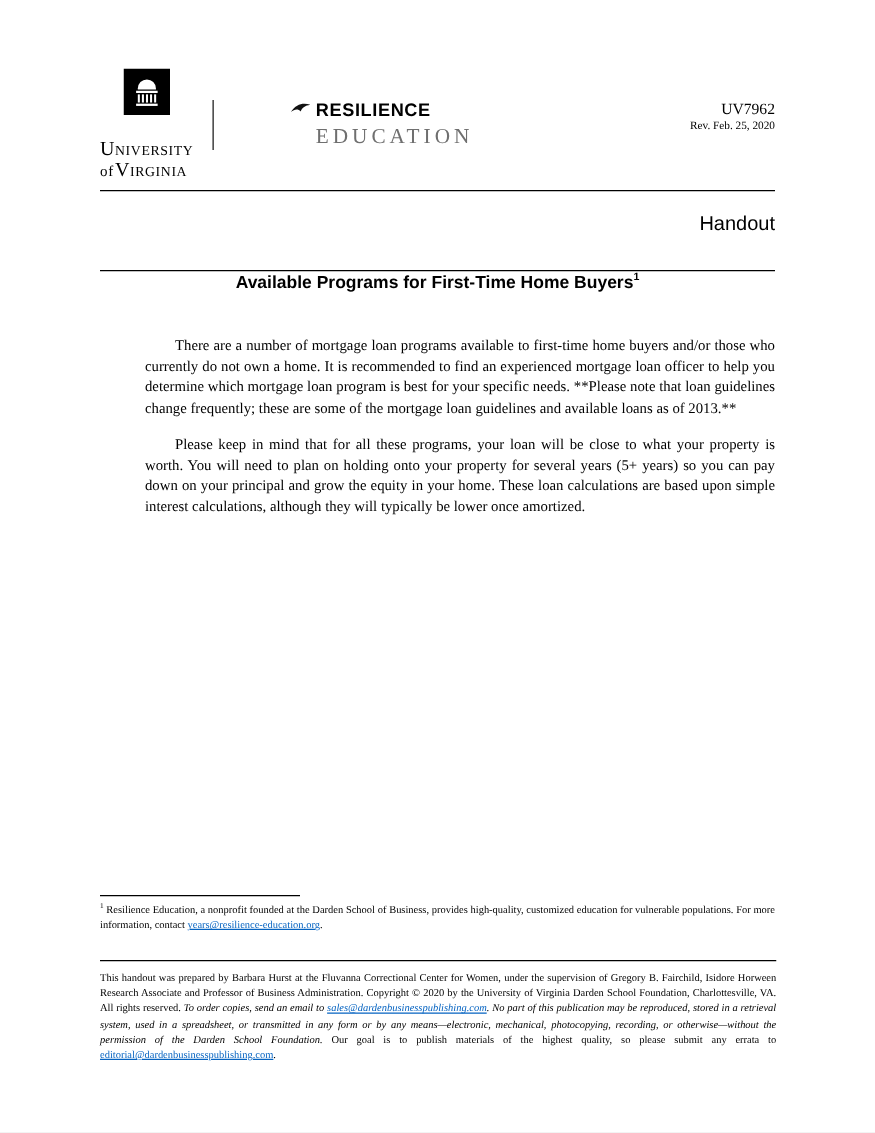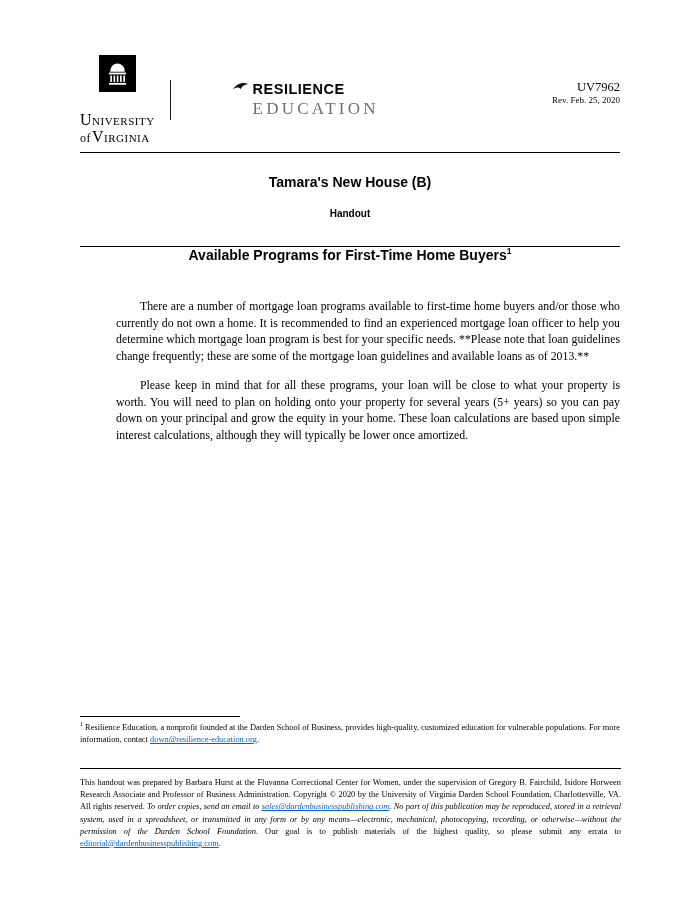--- a/index.html
+++ b/index.html
@@ -40,22 +40,22 @@
 
   .doc-meta { margin-left:auto; text-align:right; align-self:flex-start; padding-top:2px; }
   .doc-code { font-size:12.5px; }
   .doc-rev  { font-size:9px; margin-top:0;text-align:right; }
 
   
   .main { position:absolute; top:152px; left:80px; right:80px; }
   .rule { border:0; border-top:1.2px solid #000; height:0; }
   .doc-title { text-align:center; font-family:"Liberation Sans", sans-serif;
                font-weight:bold; font-size:14px; margin-top:21px; }
-  .doc-subtitle { text-align:center; font-family:"Liberation Sans", sans-serif;
-                  font-weight:bold; font-size:10px; margin-top:18px; }
+  .doc-subtitle { text-align:right; font-family:"Liberation Sans", sans-serif;
+                  font-weight:normal; font-size:16px; margin-top:18px; }
   .rule-2 { margin-top:27px; }
   .section-heading { text-align:center; font-family:"Liberation Sans", sans-serif;
                      font-weight:bold; font-size:14px; }
   .section-heading sup { font-size:8.5px; vertical-align:super; line-height:0; }
   .body-para { font-size:11.8px; line-height:1.4; text-align:justify;
                text-indent:24px; margin-top:13px;margin-left:36px; }
   .body-para.first { margin-top:35px; }
 
   
   .footnote-block { position:absolute; top:716px; left:80px; right:80px; }
@@ -114,34 +114,33 @@
 
     <div class="doc-meta">
       <div class="doc-code">UV7962</div>
       <div class="doc-rev">Rev. Feb. 25, 2020</div>
     </div>
   </header>
 
   <main class="main">
     <hr class="rule rule-1">
 
-    <h1 class="doc-title">Tamara's New House (B)</h1>
     <h2 class="doc-subtitle">Handout</h2>
 
     <hr class="rule rule-2">
 
     <h3 class="section-heading"><span>Available Programs for First-Time Home Buyers</span><sup>1</sup></h3>
 
     <p class="body-para first">There are a number of mortgage loan programs available to first-time home buyers and/or those who currently do not own a home. It is recommended to find an experienced mortgage loan officer to help you determine which mortgage loan program is best for your specific needs. **Please note that loan guidelines change frequently; these are some of the mortgage loan guidelines and available loans as of 2013.**</p>
     <p class="body-para">Please keep in mind that for all these programs, your loan will be close to what your property is worth. You will need to plan on holding onto your property for several years (5+ years) so you can pay down on your principal and grow the equity in your home. These loan calculations are based upon simple interest calculations, although they will typically be lower once amortized.</p>
   </main>
 
   <section class="footnote-block">
     <hr class="footnote-rule">
-    <p class="footnote-text"><sup>1</sup><span> Resilience Education, a nonprofit founded at the Darden School of Business, provides high-quality, customized education for vulnerable populations. For more information, contact </span><a class="link">down@resilience-education.org</a><span>.</span></p>
+    <p class="footnote-text"><sup>1</sup><span> Resilience Education, a nonprofit founded at the Darden School of Business, provides high-quality, customized education for vulnerable populations. For more information, contact </span><a class="link">years@resilience-education.org</a><span>.</span></p>
   </section>
 
   <footer class="footer-block">
     <hr class="footer-rule">
     <p class="footer-text"><span>This handout was prepared by Barbara Hurst at the Fluvanna Correctional Center for Women, under the supervision of Gregory B. Fairchild, Isidore Horween Research Associate and Professor of Business Administration. Copyright © 2020 by the University of Virginia Darden School Foundation, Charlottesville, VA. All rights reserved. </span><span class="it">To order copies, send an email to </span><a class="link it">sales@dardenbusinesspublishing.com</a><span class="it">. No part of this publication may be reproduced, stored in a retrieval system, used in a spreadsheet, or transmitted in any form or by any means—electronic, mechanical, photocopying, recording, or otherwise—without the permission of the Darden School Foundation.</span><span> Our goal is to publish materials of the highest quality, so please submit any errata to </span><a class="link">editorial@dardenbusinesspublishing.com</a><span>.</span></p>
   </footer>
 
 </div>
 
 </body></html>

